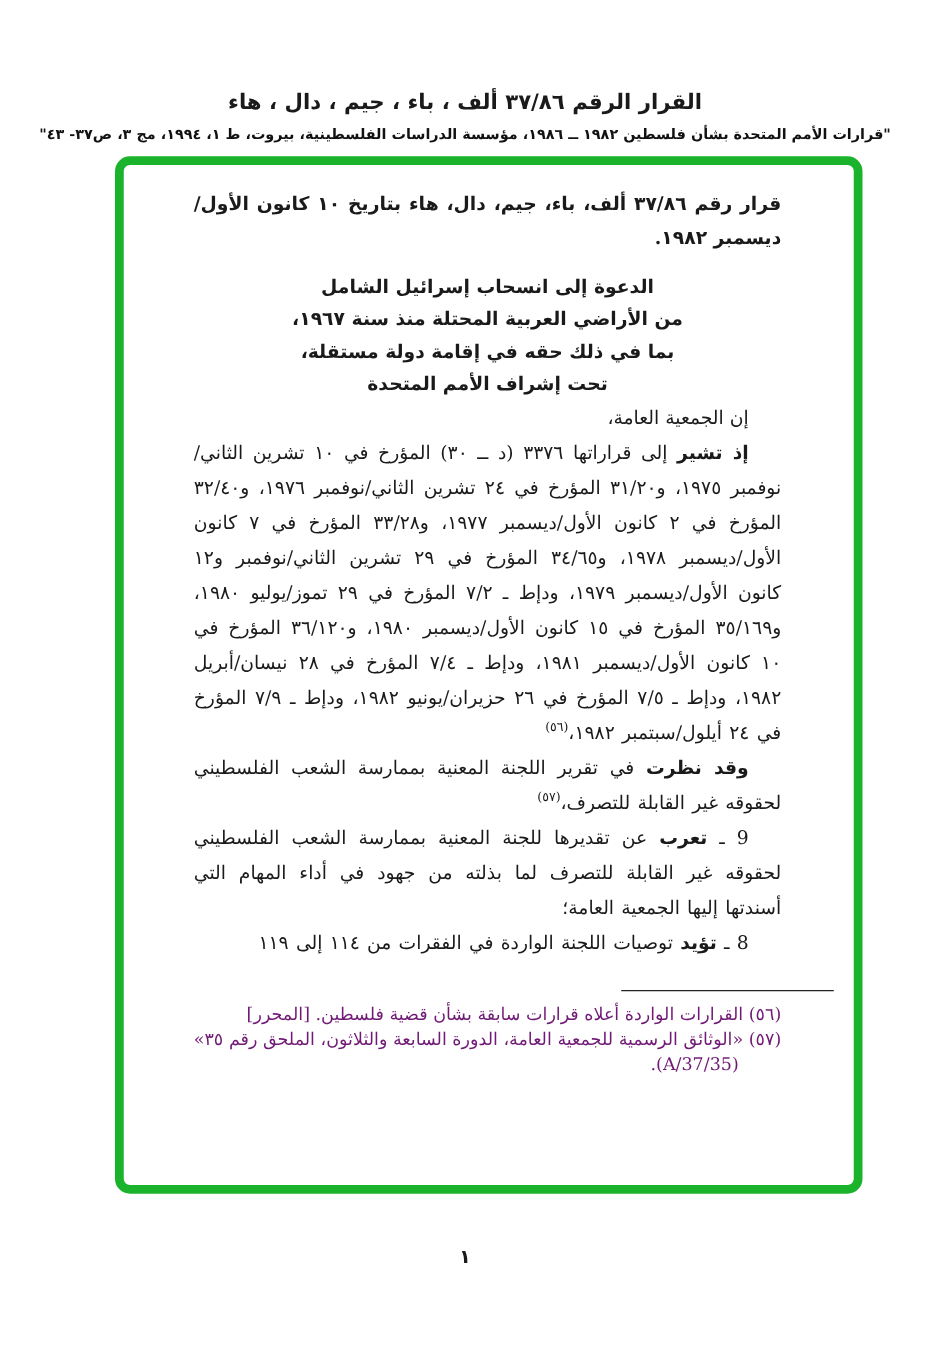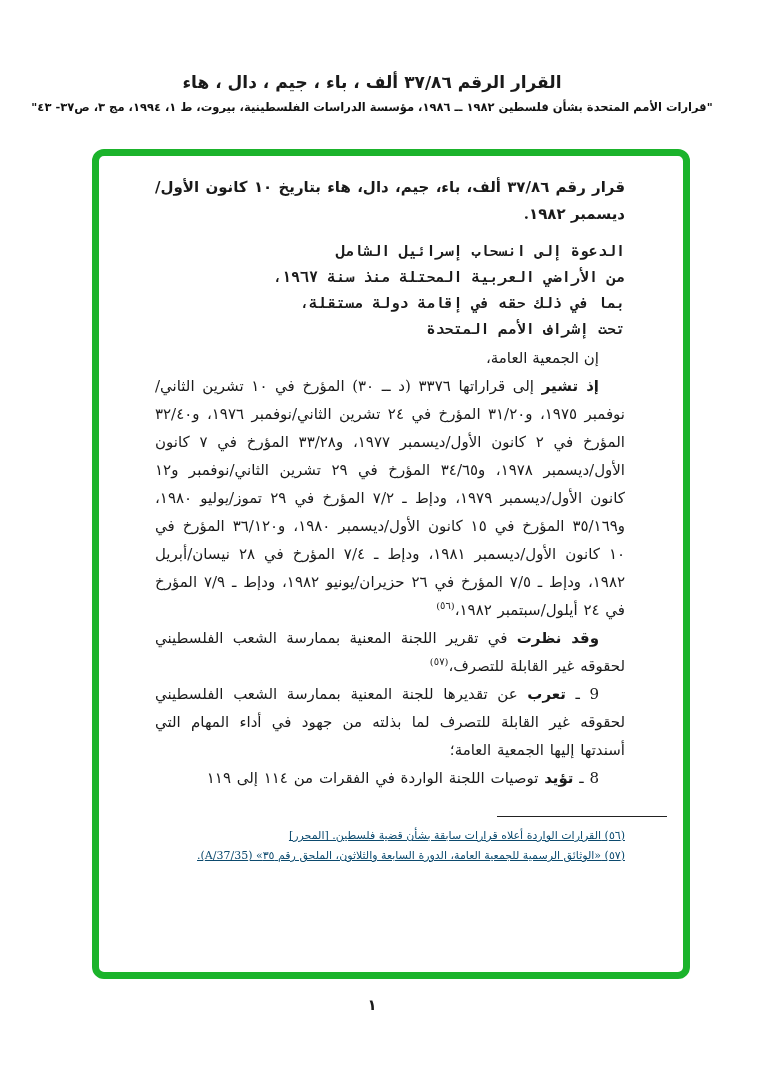--- a/index.html
+++ b/index.html
@@ -13,46 +13,45 @@
     color: #1a1a1a;
     overflow: hidden;
   }
   .header { position: absolute; top: 72px; left: 0; right: 0; text-align: center; }
   .title { font-size: 17px; font-weight: 700; letter-spacing: 0.2px; }
   .citation { margin-top: 8px; font-size: 11.5px; font-weight: 700; color: #111; }
 
   .greenbox {
     box-sizing: border-box;
     position: absolute;
-    top: 149px;
+    top: 125px;
     left: 92px;
     width: 598px;
     height: 830px;
     border: 7px solid #1bb32b;
     border-radius: 12px;
     padding: 12px 58px 0 56px;
     overflow: hidden;
     background: #ffffff;
   }
 
   .intro {
     margin: 6px 0 12px 0;
     font-weight: 700;
     font-size: 15px;
     line-height: 27px;
     text-align: justify;
     text-align-last: right;
   }
   .preamble {
     margin: 10px 0 0 0;
-    text-align: right;
+    text-align: center;
     font-weight: 700;
     font-size: 15px;
     line-height: 26px;
-    font-family: Liberation Mono, monospace;
   }
   .section-heading { text-align: center; font-weight: 700; font-size: 16px; margin: 17px 0 9px 0; }
   .opening { margin: 0; font-weight: 400; font-size: 15px; line-height: 28px; text-indent: 26px; }
   .para {
     margin: 0;
     font-size: 15px;
     line-height: 28px;
     text-align: justify;
     text-align-last: right;
     text-indent: 26px;
@@ -60,21 +59,21 @@
   }
   .para b { font-weight: 700; }
   sup.ref { font-size: 10px; line-height: 0; }
 
   .fn-sep {
     width: 170px;
     height: 0;
     border-top: 1.5px solid #222;
     margin: 24px -42px 9px auto;
   }
-  .footnotes { font-size: 11px; line-height: 20px; color: #0c4a6e; text-decoration: underline; }
+  .footnotes { font-size: 14px; line-height: 20px; color: #701a75; }
   .fn { padding-right: 34px; text-indent: -34px; text-align: justify; text-align-last: right; }
   .fn .fn-num { white-space: pre; }
 
   .pageno {
     position: absolute;
     bottom: 64px;
     left: 0; right: 0;
     text-align: center;
     font-size: 15px;
     font-weight: 700;

